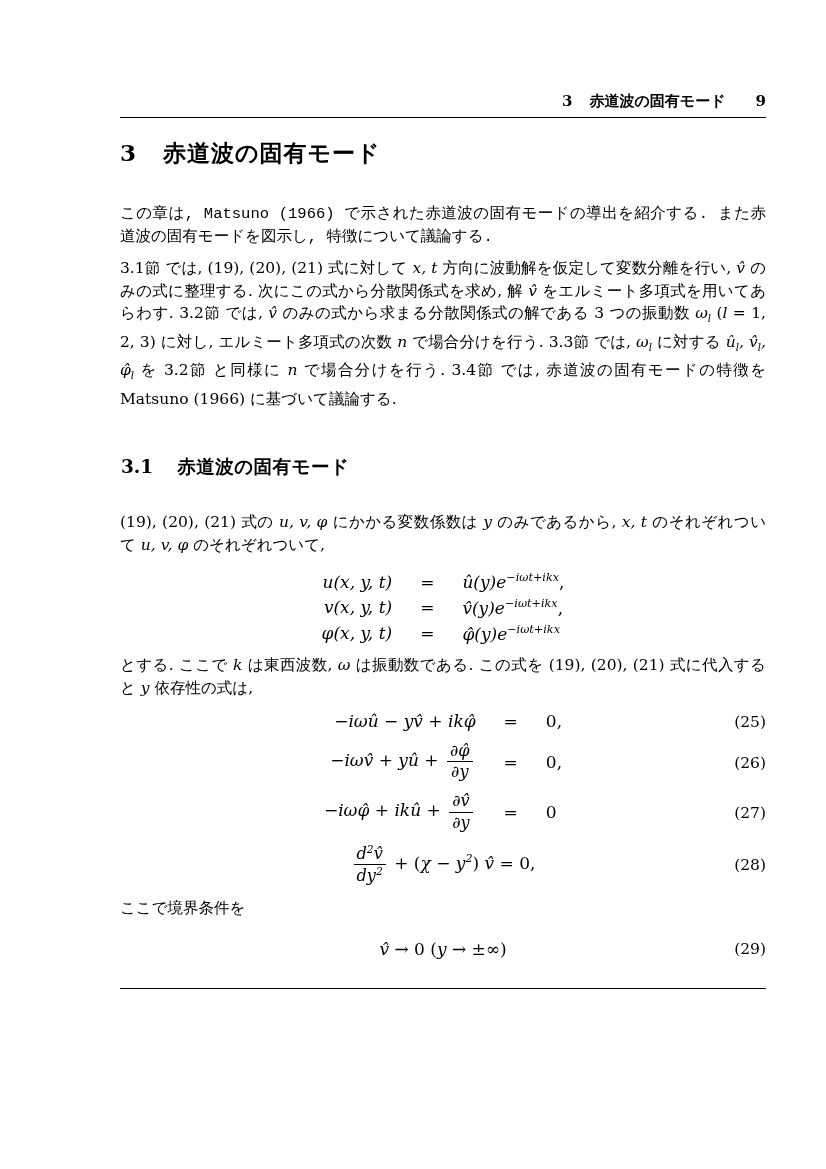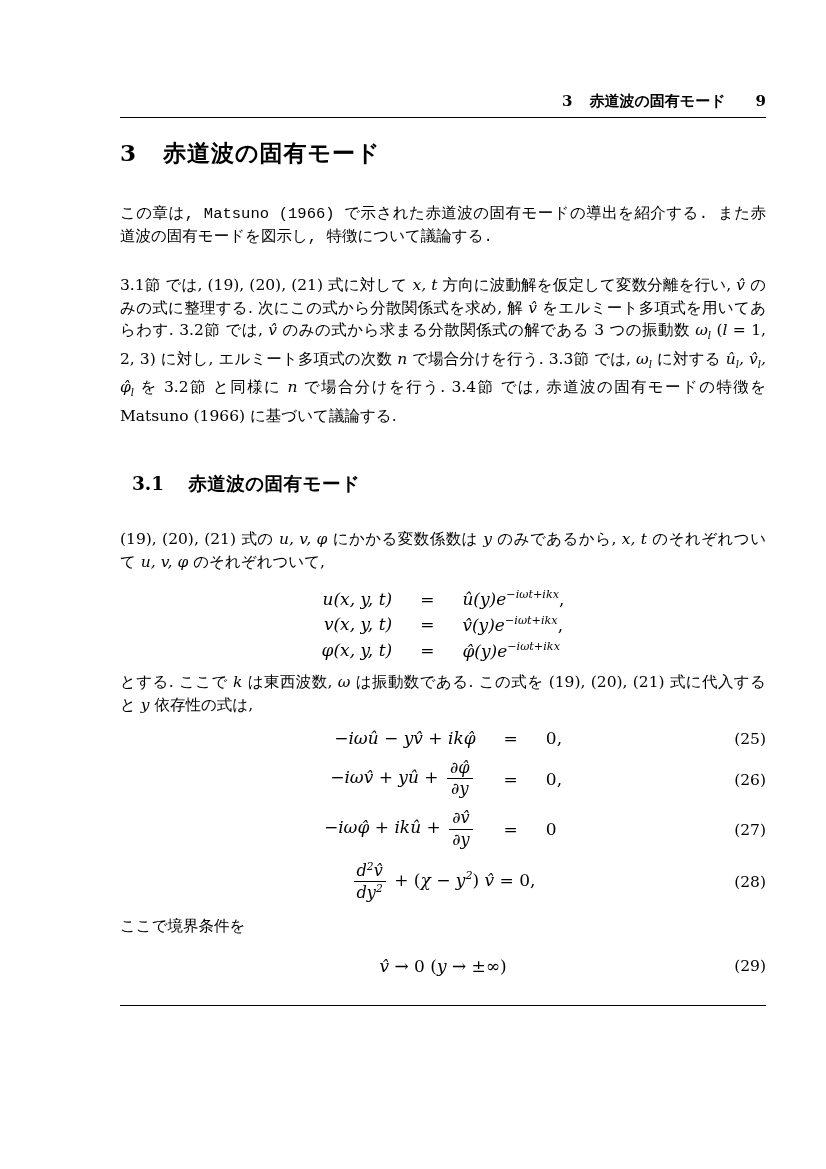--- a/index.html
+++ b/index.html
@@ -10,31 +10,31 @@
   .running-head{display:flex;justify-content:flex-end;align-items:baseline;
         font-weight:bold;font-size:15px;}
   .rh-num{font-family:"DejaVu Serif","Liberation Serif",serif;}
   .rh-title{font-family:"DejaVu Sans","Liberation Sans",sans-serif;margin-left:17px;}
   .rh-page{font-family:"DejaVu Serif","Liberation Serif",serif;margin-left:30px;}
   .rule{border:none;border-top:1.2px solid #000;margin:6px 0 0;width:100%;}
   
   h1{font-size:23px;margin:20px 0 0;display:flex;align-items:baseline;}
   h1 .sec-num{font-family:"DejaVu Serif","Liberation Serif",serif;font-weight:bold;margin-right:27px;}
   h1 .sec-title{font-family:"DejaVu Sans","Liberation Sans",sans-serif;font-weight:bold;letter-spacing:1px;}
-  h2{font-size:18.5px;margin:44px 12px 0;display:flex;align-items:baseline;}
+  h2{font-size:18.5px;margin:44px 1px 0;display:flex;align-items:baseline;}
   h2 .sec-num{font-family:"DejaVu Serif","Liberation Serif",serif;font-weight:bold;margin-right:24px;}
   h2 .sec-title{font-family:"DejaVu Sans","Liberation Sans",sans-serif;font-weight:bold;letter-spacing:0.5px;}
   
   p.para{font-size:15.5px;line-height:22.5px;text-align:justify;margin:0;}
   p.intro{margin-top:34px;font-family:Liberation Mono, monospace;}
-  p.overview{margin-top:26px;}
+  p.overview{margin-top:9px;}
   p.separation{margin-top:32px;}
   p.substitute{margin-top:11px;}
   p.vequation{margin-top:8px;}
-  p.boundary{margin-top:12px;}
+  p.boundary{margin-top:12px;font-family:Liberation Mono, monospace;}
   .seg-text{font-style:normal;}
   .seg-math{font-style:italic;font-family:"DejaVu Serif","Liberation Serif",serif;}
   sup.seg-sup{font-size:0.66em;font-style:italic;}
   sub.seg-sub{font-size:0.66em;font-style:italic;}
   
   .frac{display:inline-flex;flex-direction:column;align-items:center;vertical-align:middle;
         margin:0 3px;line-height:1.12;font-size:0.95em;}
   .frac .num{display:block;border-bottom:1px solid #000;padding:0 3px 1px;}
   .frac .den{display:block;padding-top:1px;}
   

